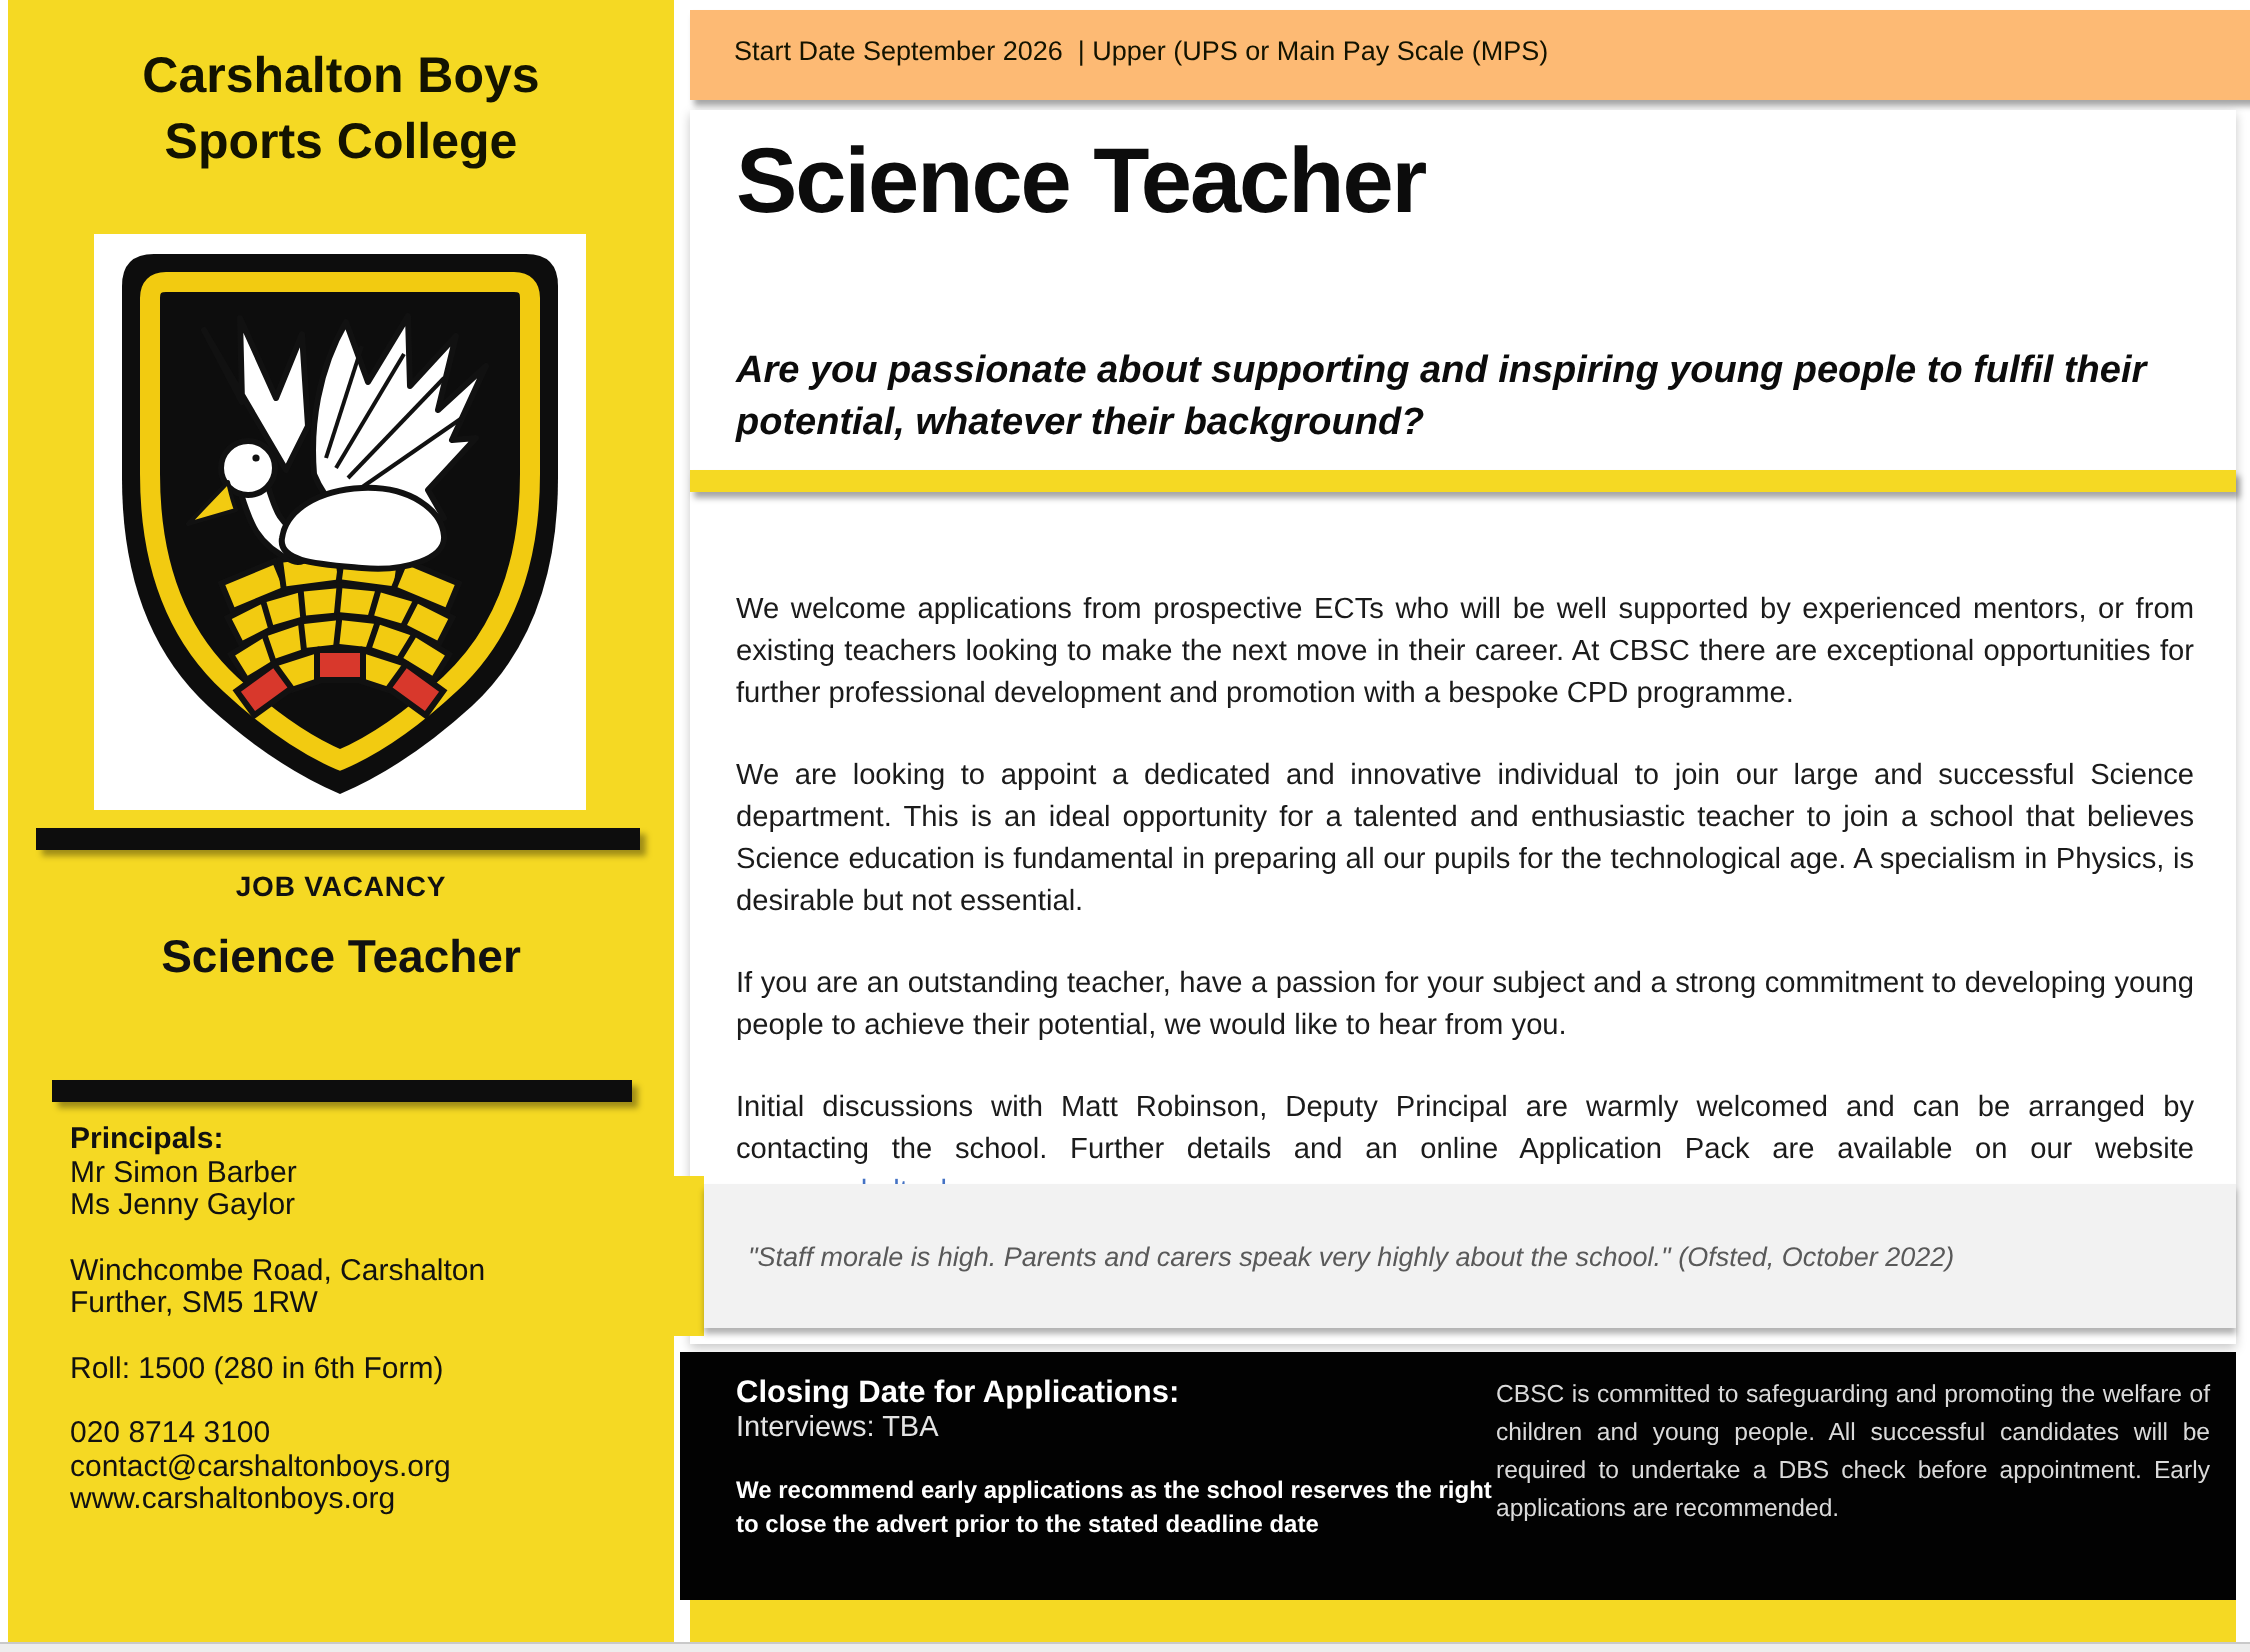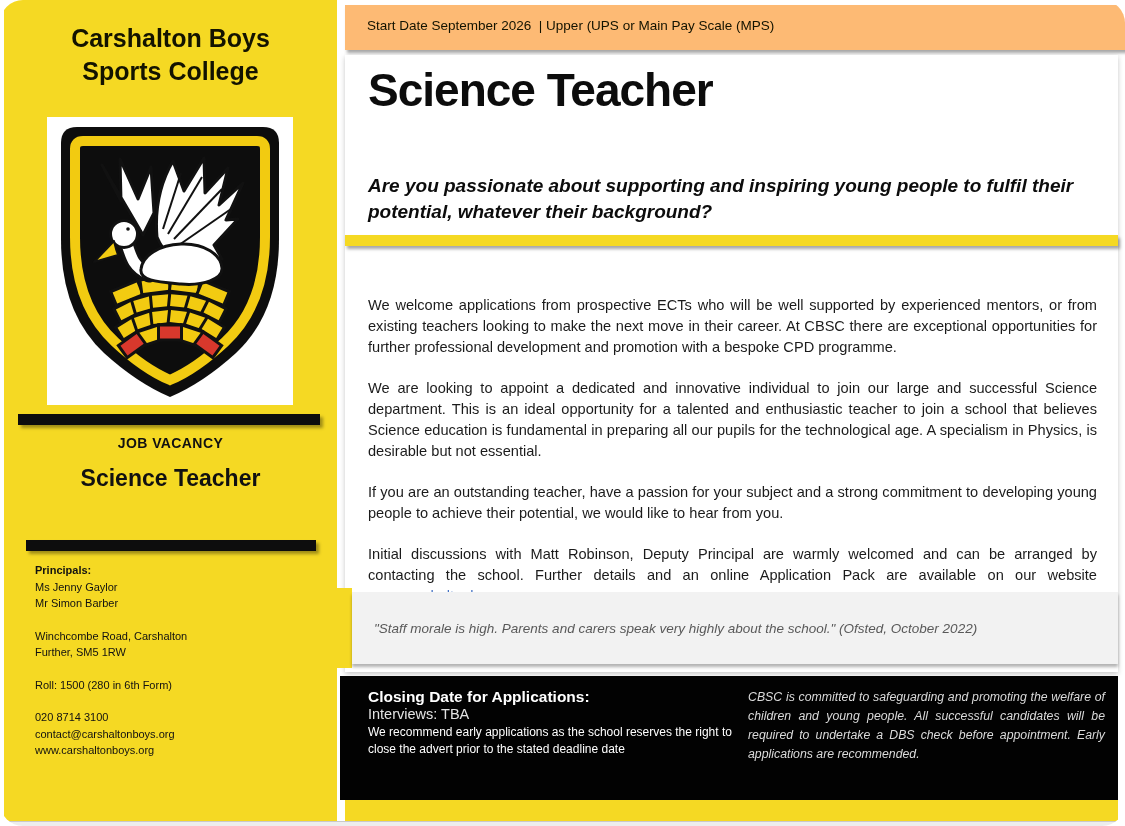--- a/index.html
+++ b/index.html
@@ -1,33 +1,33 @@
 <!DOCTYPE html>
 <html><head>
 <meta charset="utf-8">
 <style>
   html,body{margin:0;padding:0;background:#fff;}
   .page{
     position:relative;width:1125px;height:826px;overflow:hidden;background:#ffffff;
-    font-family:"Liberation Sans",sans-serif;color:#111;border-radius:23px;
+    font-family:"Liberation Sans",sans-serif;color:#111;
   }
   
   .sidebar{position:absolute;left:4px;top:0;width:333px;height:821px;background:#F5D923;}
   .school-name{position:absolute;left:0;top:22px;width:333px;text-align:center;
     font-size:25px;font-weight:700;line-height:33px;color:#131300;}
   .crest-box{position:absolute;left:43px;top:117px;width:246px;height:288px;background:#ffffff;}
   .side-bar-rule{position:absolute;left:14px;width:302px;height:11px;background:#0d0d0d;
     box-shadow:3px 3px 3px rgba(0,0,0,0.35);}
   .rule1{top:414px;}
   .rule2{top:540px;left:22px;width:290px;}
   .job-vacancy{position:absolute;left:0;top:435px;width:333px;text-align:center;
     font-size:14px;font-weight:700;letter-spacing:.4px;}
   .side-role{position:absolute;left:0;top:465px;width:333px;text-align:center;
     font-size:23px;font-weight:700;}
-  .side-info{position:absolute;left:31px;top:562px;width:290px;font-size:11px;line-height:16.5px;}
+  .side-info{position:absolute;left:31px;top:562px;width:290px;font-size:15px;line-height:16.5px;}
   .side-info .gap{height:16px;}
   .bold{font-weight:700;}
   
   .top-bar{position:absolute;left:345px;top:5px;width:773px;height:45px;background:#fdba74;
     box-shadow:2px 3px 3px rgba(0,0,0,0.35);padding-left:20px;}
   .top-bar-text{position:absolute;left:22px;top:13px;font-size:13.5px;color:#131300;white-space:pre-wrap;}
   .main-box{position:absolute;left:345px;top:55px;width:773px;height:617px;background:#ffffff;
     box-shadow:0 2px 5px rgba(0,0,0,0.22);}
   .main-title{position:absolute;left:23px;top:8px;font-size:46px;font-weight:700;letter-spacing:-1px;color:#0c0c0c;}
   .intro-question{position:absolute;left:23px;top:118px;width:710px;
@@ -42,23 +42,23 @@
   .quote-accent{position:absolute;left:336px;top:588px;width:16px;height:80px;background:#F5D923;}
   .quote-box{position:absolute;left:352px;top:592px;width:766px;height:72px;background:#F2F2F2;
     box-shadow:0 3px 3px rgba(0,0,0,0.3);display:flex;align-items:center;}
   .quote-text{margin-left:22px;font-size:13.5px;font-style:italic;color:#595959;}
   
   .footer{position:absolute;left:340px;top:676px;width:778px;height:124px;background:#020202;color:#fff;}
   .footer-left{position:absolute;left:28px;top:12px;width:400px;}
   .closing-label{font-size:15.5px;font-weight:700;}
   .closing-value{font-size:15.5px;}
   .interviews{font-size:14.5px;color:#E3E3E3;}
-  .footer-note{font-size:12px;font-weight:400;line-height:17px;margin-top:2px;width:392px;}
+  .footer-note{font-size:12px;font-weight:700;line-height:17px;margin-top:15px;width:392px;}
   .footer-right{position:absolute;left:408px;top:12px;width:357px;
-    font-size:12.3px;font-style:italic;line-height:19px;text-align:justify;color:#DADADA;}
+    font-size:12.3px;line-height:19px;text-align:justify;color:#DADADA;}
   .bottom-yellow{position:absolute;left:345px;top:800px;width:773px;height:21px;background:#F5D923;}
   .page-edge{position:absolute;left:0;top:821px;width:1125px;height:5px;background:#ededed;border-top:1px solid #c9c9c9;}
 </style>
 </head>
 <body>
 
 <div class="page">
 
   <div class="sidebar">
     <div class="school-name">
@@ -121,22 +121,22 @@
       </svg>
     </div>
 
     <div class="side-bar-rule rule1"></div>
     <div class="job-vacancy">JOB VACANCY</div>
     <div class="side-role">Science Teacher</div>
     <div class="side-bar-rule rule2"></div>
 
     <div class="side-info">
       <div class="bold">Principals:</div>
+      <div>Mr Simon Barber</div>
       <div>Ms Jenny Gaylor</div>
-      <div>Mr Simon Barber</div>
       <div class="gap"></div>
       <div>Winchcombe Road, Carshalton</div>
       <div>Further, SM5 1RW</div>
       <div class="gap"></div>
       <div>Roll: 1500 (280 in 6th Form)</div>
       <div class="gap"></div>
       <div>020 8714 3100</div>
       <div>contact@carshaltonboys.org</div>
       <div>www.carshaltonboys.org</div>
     </div>

